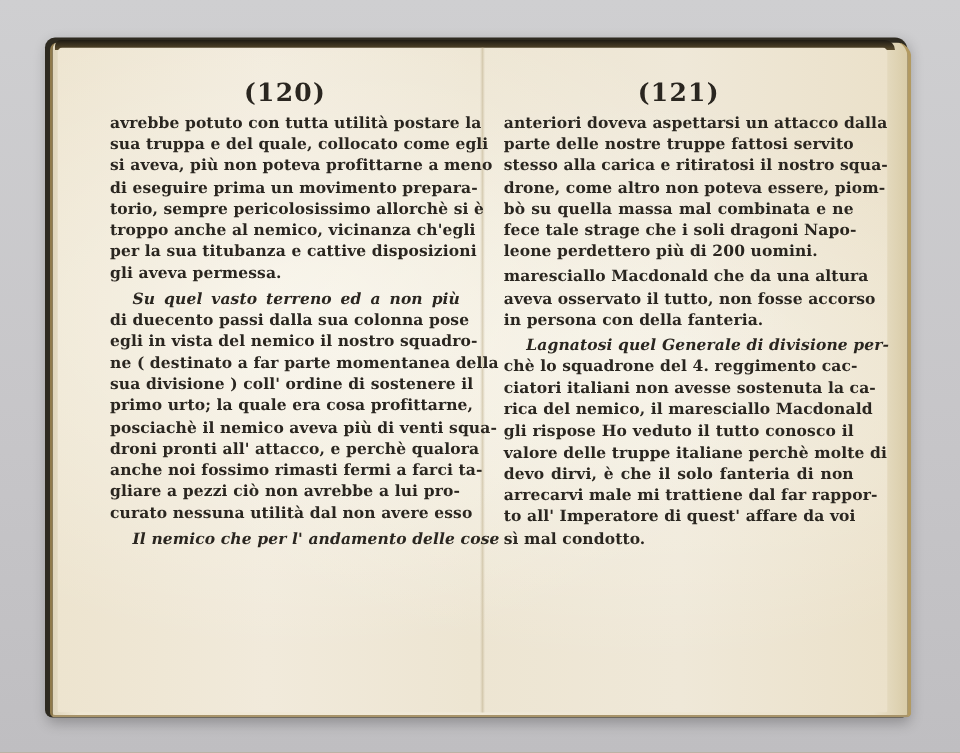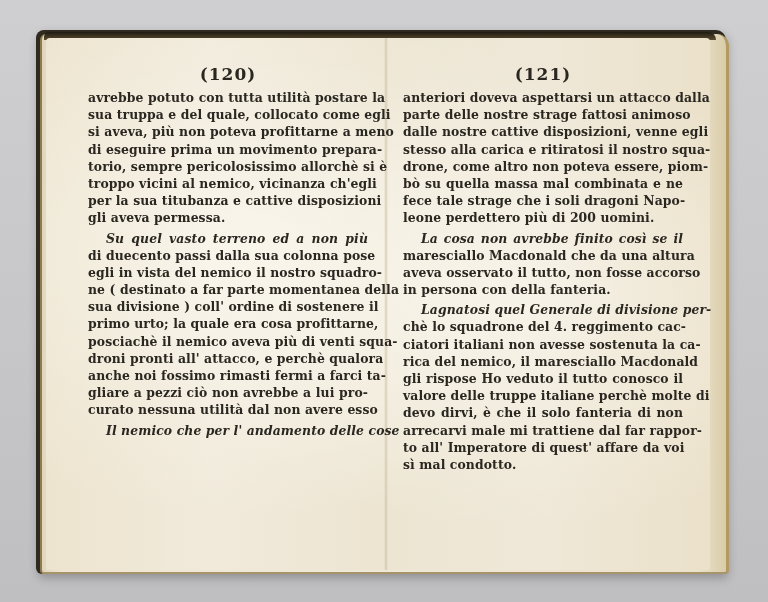--- a/index.html
+++ b/index.html
@@ -56,21 +56,21 @@
       font-size: 12.4px;
       line-height: 17.2px;
       font-weight: bold;
       text-align: justify;
       letter-spacing: 0.1px;
     }
     .page.left { left: 88px; }
     .page.right { left: 403px; }
     .page-number {
       text-align: center;
-      font-size: 17px;
+      font-size: 20px;
       line-height: 20px;
       margin-bottom: 5px;
       font-weight: bold;
       letter-spacing: 1px;
     }
     .line {
       display: block;
       white-space: nowrap;
       text-align-last: justify;
       text-align: justify;
@@ -91,21 +91,21 @@
 <div class="gutter"></div>
 
 <div class="page left">
   <div class="page-number">(120)</div>
   <div>
     <span class="line">avrebbe potuto con tutta utilità postare la</span>
     <span class="line">sua truppa e del quale, collocato come egli</span>
     <span class="line">si aveva, più non poteva profittarne a meno</span>
     <span class="line">di eseguire prima un movimento prepara-</span>
     <span class="line">torio, sempre pericolosissimo allorchè si è</span>
-    <span class="line">troppo vicini al nemico, vicinanza ch'egli</span>
+    <span class="line">troppo anche al nemico, vicinanza ch'egli</span>
     <span class="line">per la sua titubanza e cattive disposizioni</span>
     <span class="line last">gli aveva permessa.</span>
   </div>
   <div class="para-gap"></div>
   <div>
     <span class="line indent">Su quel vasto terreno ed a non più</span>
     <span class="line">di duecento passi dalla sua colonna pose</span>
     <span class="line">egli in vista del nemico il nostro squadro-</span>
     <span class="line">ne ( destinato a far parte momentanea della</span>
     <span class="line">sua divisione ) coll' ordine di sostenere il</span>
@@ -119,31 +119,29 @@
   <div class="para-gap"></div>
   <div>
     <span class="line indent">Il nemico che per l' andamento delle cose</span>
   </div>
 </div>
 
 <div class="page right">
   <div class="page-number">(121)</div>
   <div>
     <span class="line">anteriori doveva aspettarsi un attacco dalla</span>
-    <span class="line">parte delle nostre strage fattosi animoso</span>
-    <span class="line">dalle nostre cattive disposizioni, venne egli</span>
+    <span class="line">parte delle nostre truppe fattosi servito</span>
     <span class="line">stesso alla carica e ritiratosi il nostro squa-</span>
     <span class="line">drone, come altro non poteva essere, piom-</span>
     <span class="line">bò su quella massa mal combinata e ne</span>
     <span class="line">fece tale strage che i soli dragoni Napo-</span>
     <span class="line last">leone perdettero più di 200 uomini.</span>
   </div>
   <div class="para-gap"></div>
   <div>
-    <span class="line indent">La cosa non avrebbe finito così se il</span>
     <span class="line">maresciallo Macdonald che da una altura</span>
     <span class="line">aveva osservato il tutto, non fosse accorso</span>
     <span class="line last">in persona con della fanteria.</span>
   </div>
   <div class="para-gap"></div>
   <div>
     <span class="line indent">Lagnatosi quel Generale di divisione per-</span>
     <span class="line">chè lo squadrone del 4. reggimento cac-</span>
     <span class="line">ciatori italiani non avesse sostenuta la ca-</span>
     <span class="line">rica del nemico, il maresciallo Macdonald</span>

